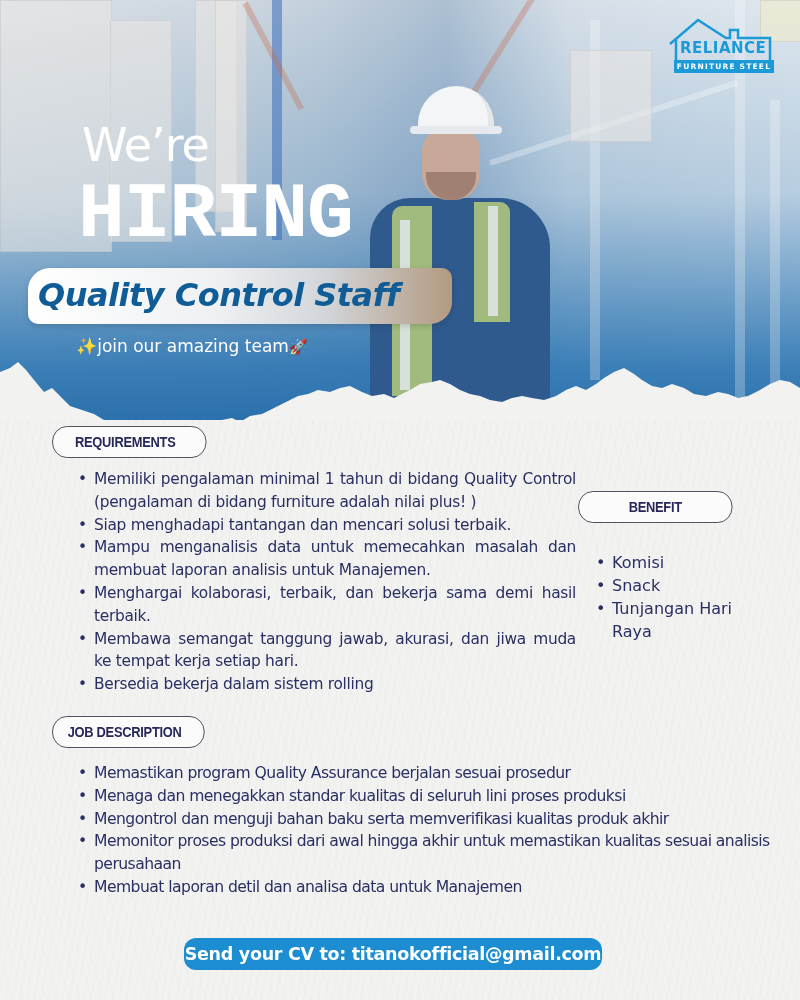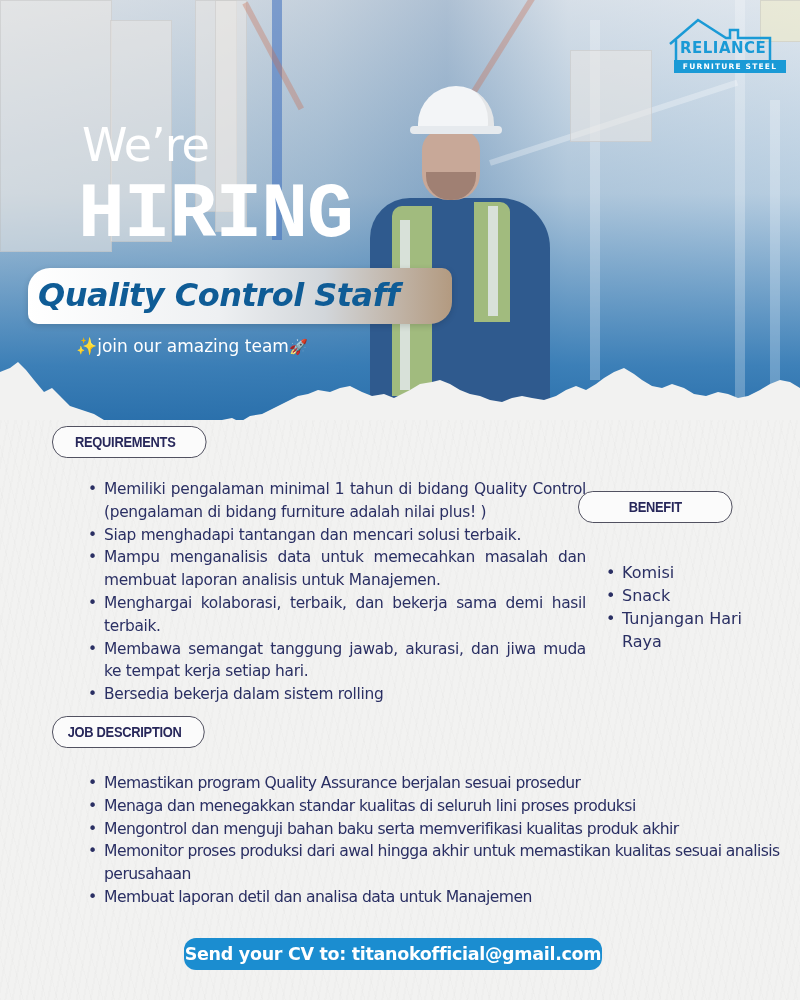--- a/index.html
+++ b/index.html
@@ -29,21 +29,21 @@
     .face { position: absolute; left: 52px; top: 50px; width: 58px; height: 70px; background: #c8a898; border-radius: 20px 20px 26px 26px; }
     .beard { position: absolute; left: 56px; top: 92px; width: 50px; height: 28px; background: rgba(110,80,70,0.45); border-radius: 0 0 24px 24px; }
     .torso { position: absolute; left: 0px; top: 118px; width: 180px; height: 220px; background: #2f5a8e; border-radius: 40px 50px 0 0; }
     .vest-l { position: absolute; left: 22px; top: 126px; width: 40px; height: 190px; background: rgba(200,220,120,0.75); border-radius: 10px 0 0 0; }
     .vest-r { position: absolute; left: 104px; top: 122px; width: 36px; height: 120px; background: rgba(200,220,120,0.75); border-radius: 0 10px 0 0; }
     .stripe { position: absolute; width: 10px; background: rgba(230,235,240,0.8); }
 
     .logo { position: absolute; left: 668px; top: 16px; width: 104px; height: 58px; }
     .logo svg { position: absolute; left: 0; top: 0; }
     .logo-name { position: absolute; left: 12px; top: 23px; width: 86px; text-align: center; color: #1a9ad6; font-weight: bold; font-size: 15px; letter-spacing: 0.5px; font-family: "DejaVu Sans", sans-serif; }
-    .logo-tag { position: absolute; left: 6px; top: 44px; width: 112px; height: 13px; background: #1a9ad6; color: #fff; font-size: 7.5px; font-weight: bold; letter-spacing: 1.2px; text-align: center; line-height: 13px; font-family: "DejaVu Sans", sans-serif; }
+    .logo-tag { position: absolute; left: 6px; top: 44px; width: 100px; height: 13px; background: #1a9ad6; color: #fff; font-size: 7.5px; font-weight: bold; letter-spacing: 1.2px; text-align: center; line-height: 13px; font-family: "DejaVu Sans", sans-serif; }
 
     .were { position: absolute; left: 82px; top: 118px; color: #fff; font-size: 46px; font-family: "DejaVu Sans", sans-serif; font-weight: normal; letter-spacing: -1px; }
     .hiring { position: absolute; left: 78px; top: 170px; color: #fff; font-size: 78px; font-weight: bold; font-family: Liberation Mono, monospace; letter-spacing: -1px; line-height: 90px; }
     .role-pill {
       position: absolute; left: 28px; top: 268px; width: 424px; height: 56px;
       border-radius: 22px 10px 22px 10px;
       background: linear-gradient(90deg, #ffffff 0%, #eef0f2 45%, #d2d6da 70%, #b39a80 100%);
       box-shadow: 0 2px 6px rgba(0,0,0,0.15);
     }
     .role-text { position: absolute; left: 38px; top: 276px; color: #0f5c96; font-size: 32px; font-weight: bold; font-style: italic; font-family: "DejaVu Sans", sans-serif; letter-spacing: -0.5px; white-space: nowrap; }
@@ -65,21 +65,21 @@
       position: absolute; height: 32px; border: 1.5px solid #4a4a5a; border-radius: 18px;
       background: #fbfbfb; color: #27275a; font-weight: bold; font-size: 14px;
       font-family: "Liberation Sans", sans-serif; letter-spacing: -0.3px;
       display: flex; align-items: center; box-sizing: border-box;
       transform: scaleX(0.92); transform-origin: left center;
     }
     .pill.req { left: 52px; top: 426px; width: 168px; padding-left: 24px; }
     .pill.ben { left: 578px; top: 491px; width: 168px; justify-content: center; }
     .pill.job { left: 52px; top: 716px; width: 166px; padding-left: 16px; }
 
-    ul.list { position: absolute; margin: 16px; padding: 0; list-style: none; color: #2a2f63; font-family: "DejaVu Sans", sans-serif; }
+    ul.list { position: absolute; margin: 6px; padding: 0; list-style: none; color: #2a2f63; font-family: "DejaVu Sans", sans-serif; }
     ul.list li { position: relative; padding-left: 18px; }
     ul.list li::before { content: "•"; position: absolute; left: 2px; top: 0; color: #2a2f63; }
     ul.req-list { left: 70px; top: 462px; width: 500px; font-size: 15.4px; line-height: 22.8px; text-align: justify; letter-spacing: -0.3px; }
     ul.ben-list { left: 588px; top: 545px; width: 150px; font-size: 16px; line-height: 23px; }
     ul.job-list { left: 70px; top: 756px; width: 730px; font-size: 15.6px; line-height: 22.8px; letter-spacing: -0.55px; }
 
     .cta {
       position: absolute; left: 184px; top: 938px; width: 418px; height: 32px;
       background: #1b8dd0; border-radius: 12px; color: #fff; font-weight: bold;
       font-size: 17.5px; font-family: "DejaVu Sans", sans-serif; display: flex;

